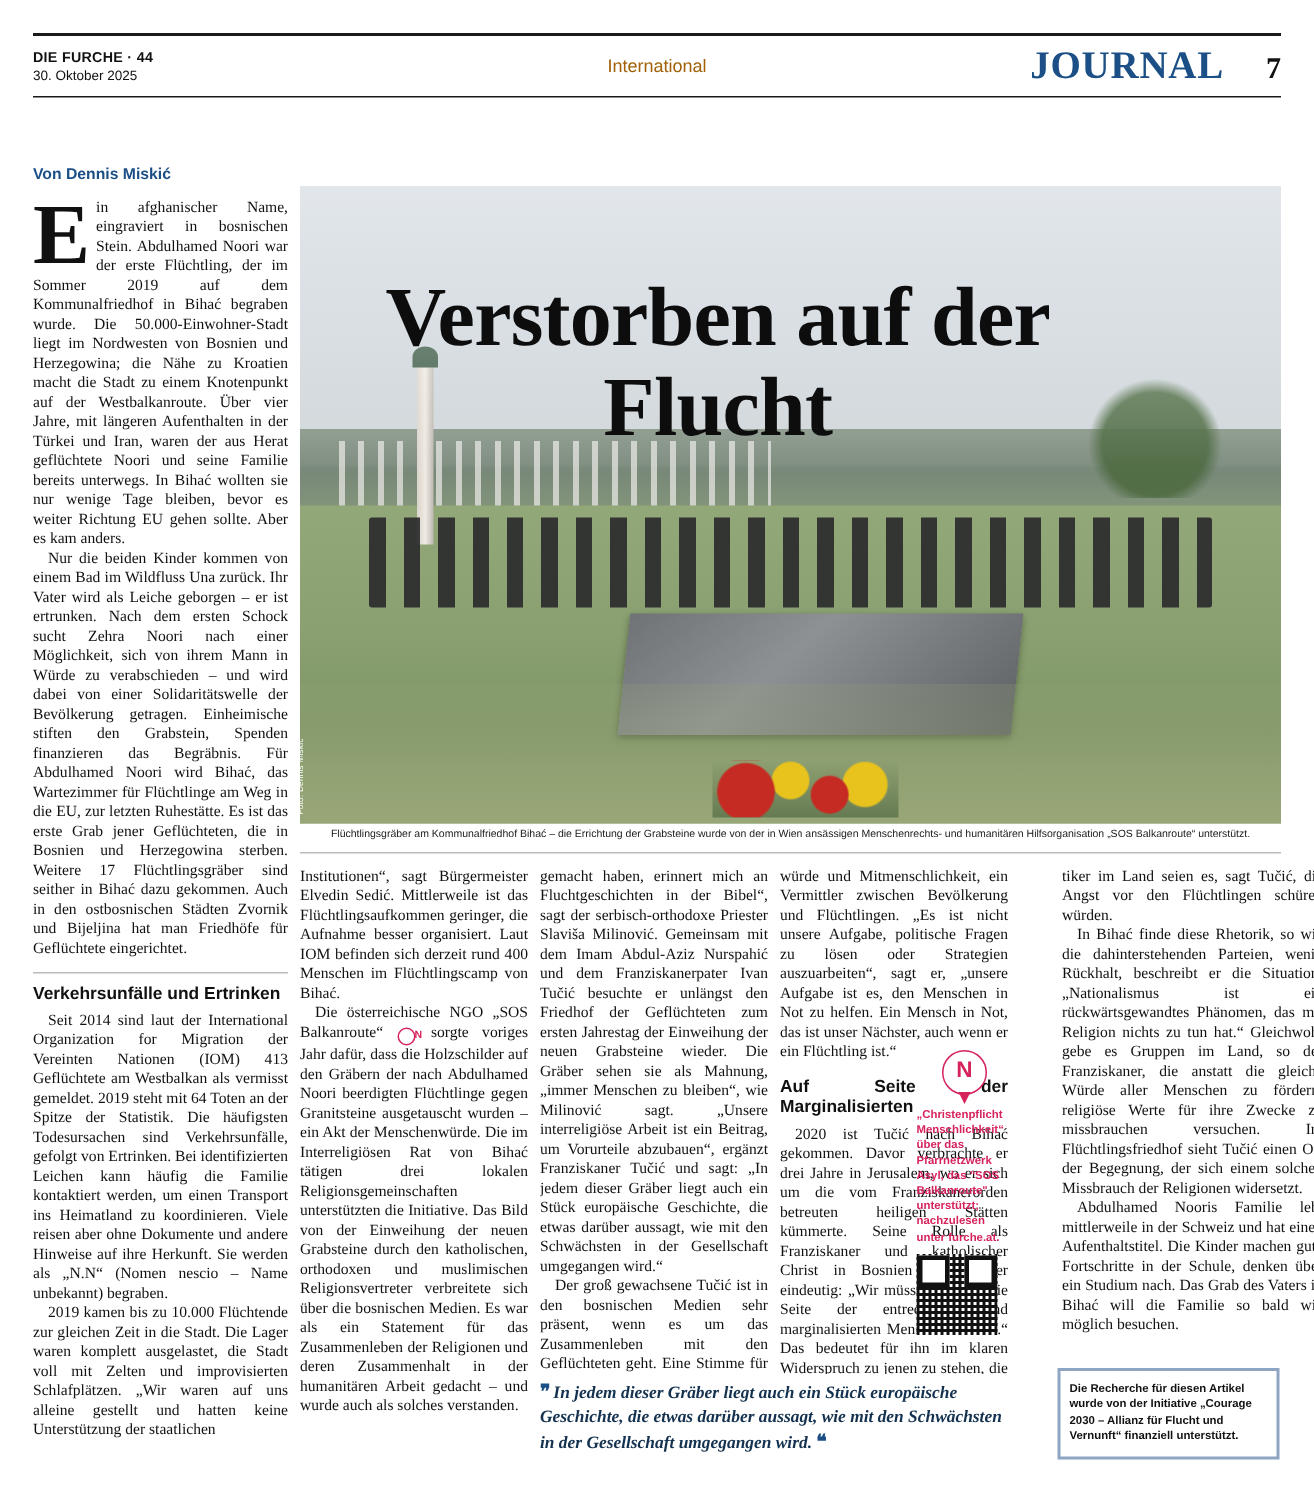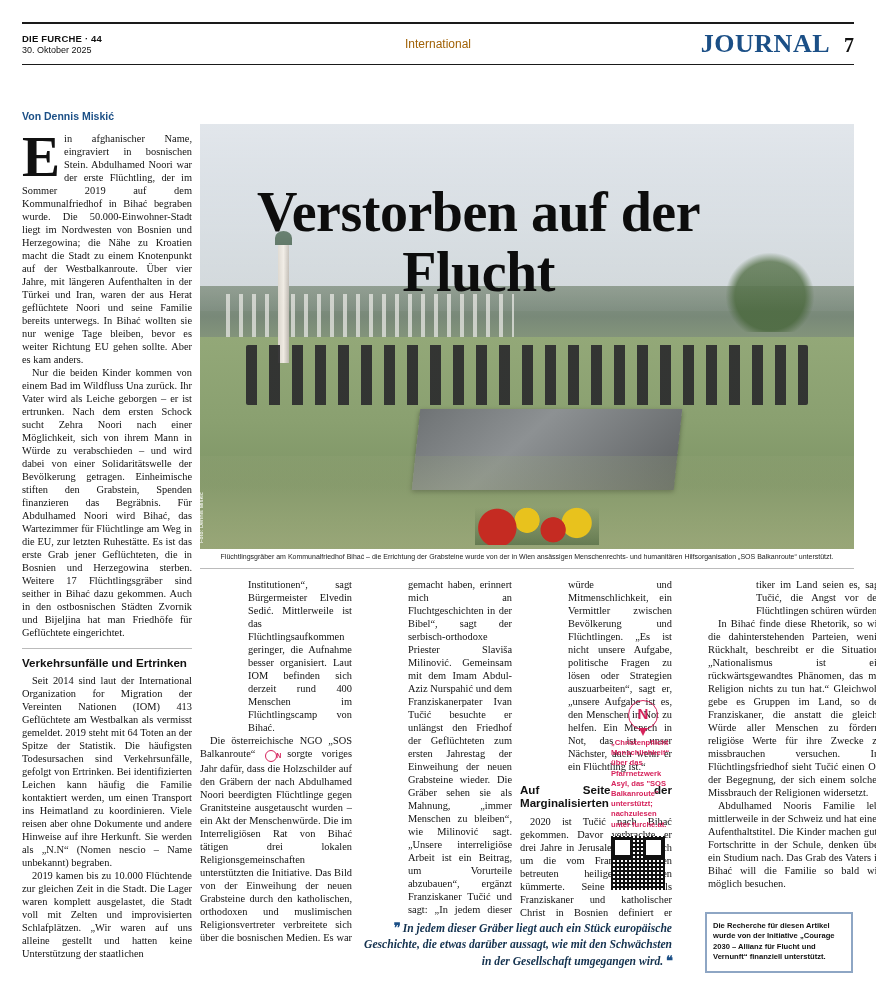--- a/index.html
+++ b/index.html
@@ -52,21 +52,21 @@
     font-family: "Liberation Sans", sans-serif;
     font-size: 12px;
     color: #a16207;
     position: absolute;
     left: 0; right: 0;
     text-align: center;
   }
   .mh-right {
     display: flex;
     align-items: baseline;
-    gap: 14px;
+    gap: 28px;
   }
   .mh-journal {
     font-family: "Liberation Serif", serif;
     font-size: 26px;
     font-weight: bold;
     letter-spacing: .5px;
     color: #1b4f86;
   }
   .mh-pageno {
     font-family: "Liberation Serif", serif;
@@ -282,21 +282,21 @@
   .bodycol {
     position: absolute;
     top: 578px;
     font-size: 10.4px;
     line-height: 13.0px;
     text-align: justify;
     hyphens: auto;
     overflow: hidden;
   }
   .bodycol p { margin: 0; text-indent: 10px; }
-  .bodycol p.noindent { text-indent: 0; margin-left: 48px; }
+  .bodycol p.noindent { text-indent: 0; }
   #col2 { left: 200px;  width: 152px; height: 365px; }
   #col3 { left: 360px;  width: 152px; height: 338px; }
   #col4 { left: 520px;  width: 152px; height: 338px; }
   #col5 { left: 708px;  width: 174px; height: 320px; }
 
   .inline-n {
     display: inline-block;
     width: 10px; height: 10px;
     border: 1.2px solid #d6235c;
     border-radius: 50%;
@@ -373,21 +373,21 @@
   .pullquote {
     position: absolute;
     left: 360px;
     top: 920px;
     width: 312px;
     font-family: "Liberation Serif", serif;
     font-style: italic;
     font-weight: bold;
     font-size: 11.6px;
     line-height: 16px;
-    text-align: right;
+    text-align: left;
     color: #14324f;
   }
   .qmark {
     color: #1b4f86;
     font-style: normal;
     font-size: 13px;
     letter-spacing: -1px;
   }
 
   

